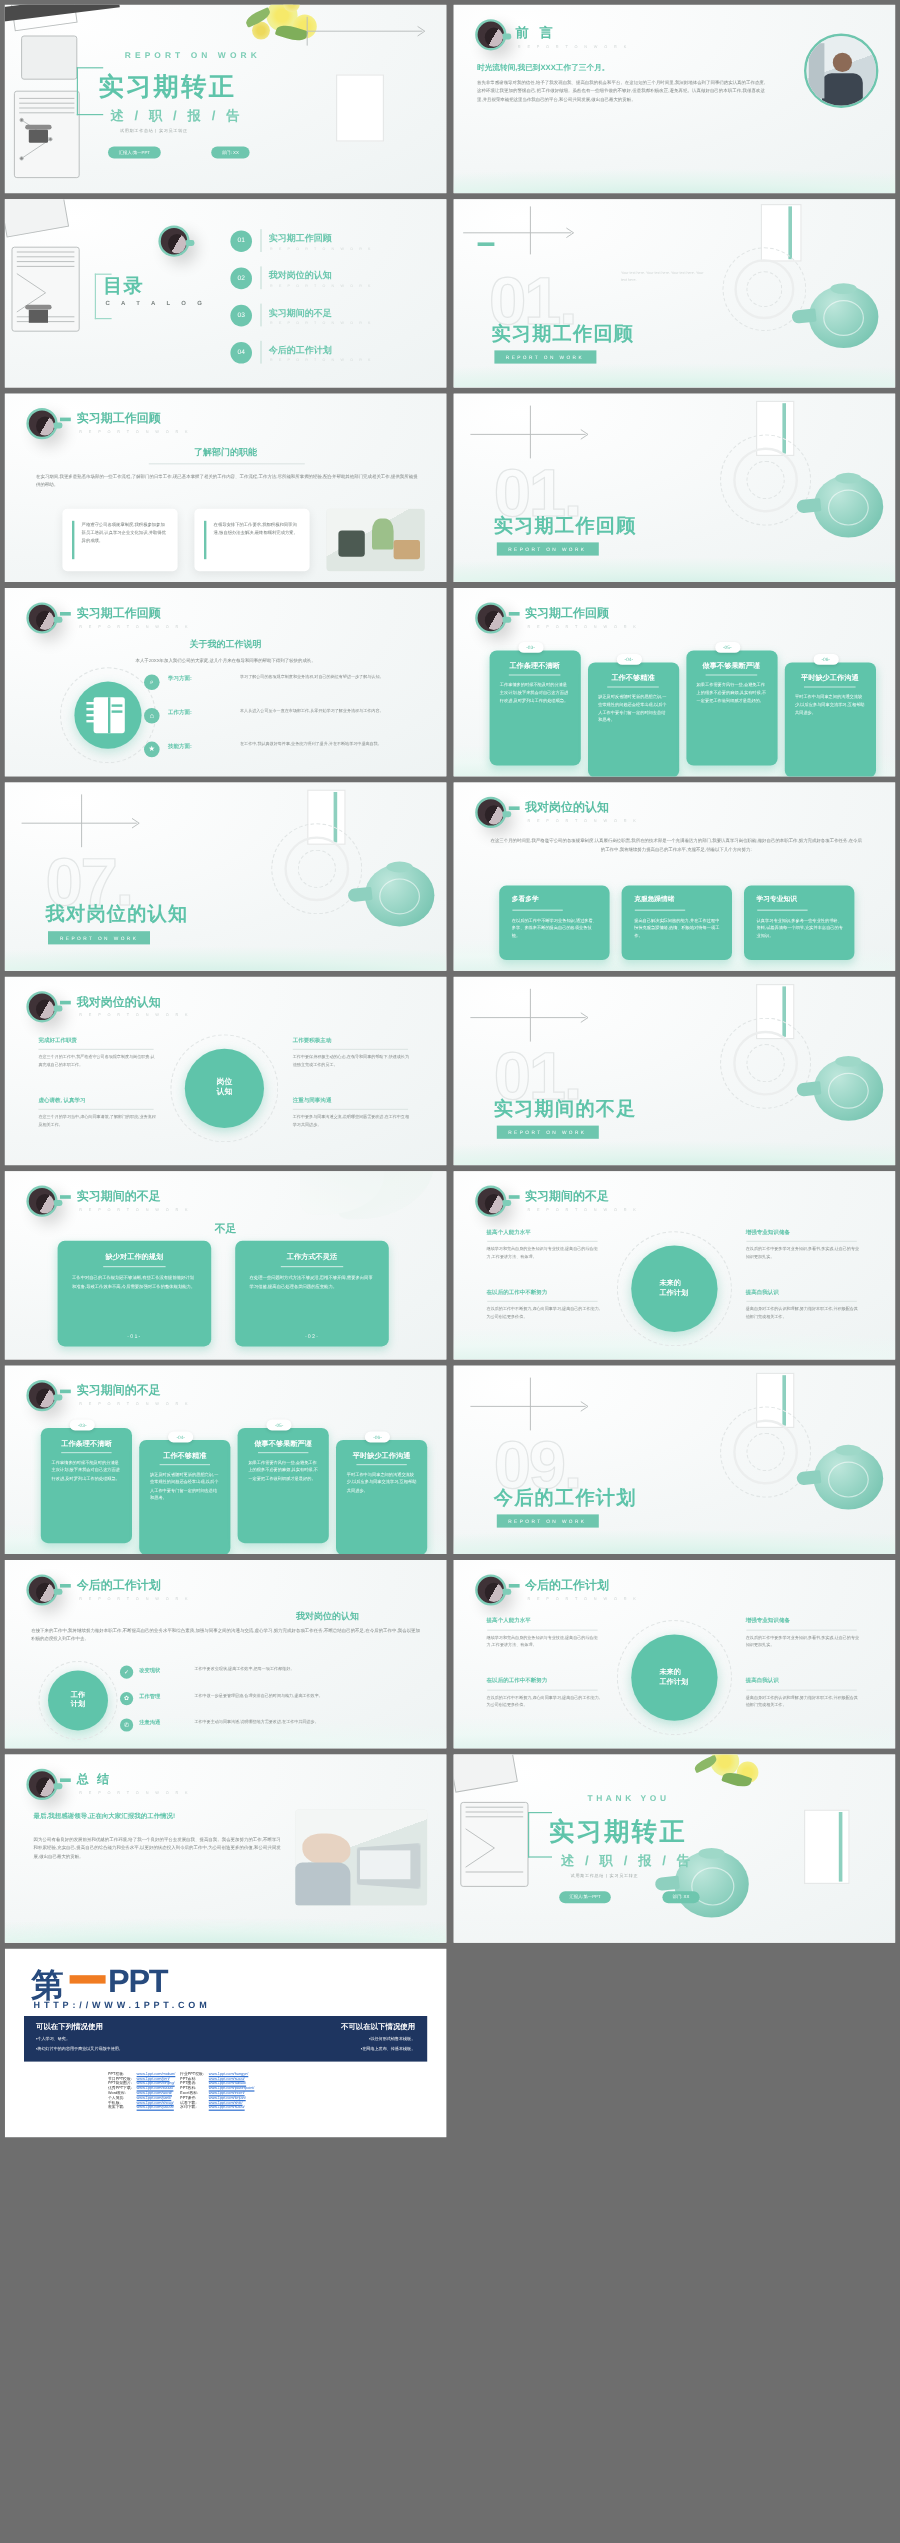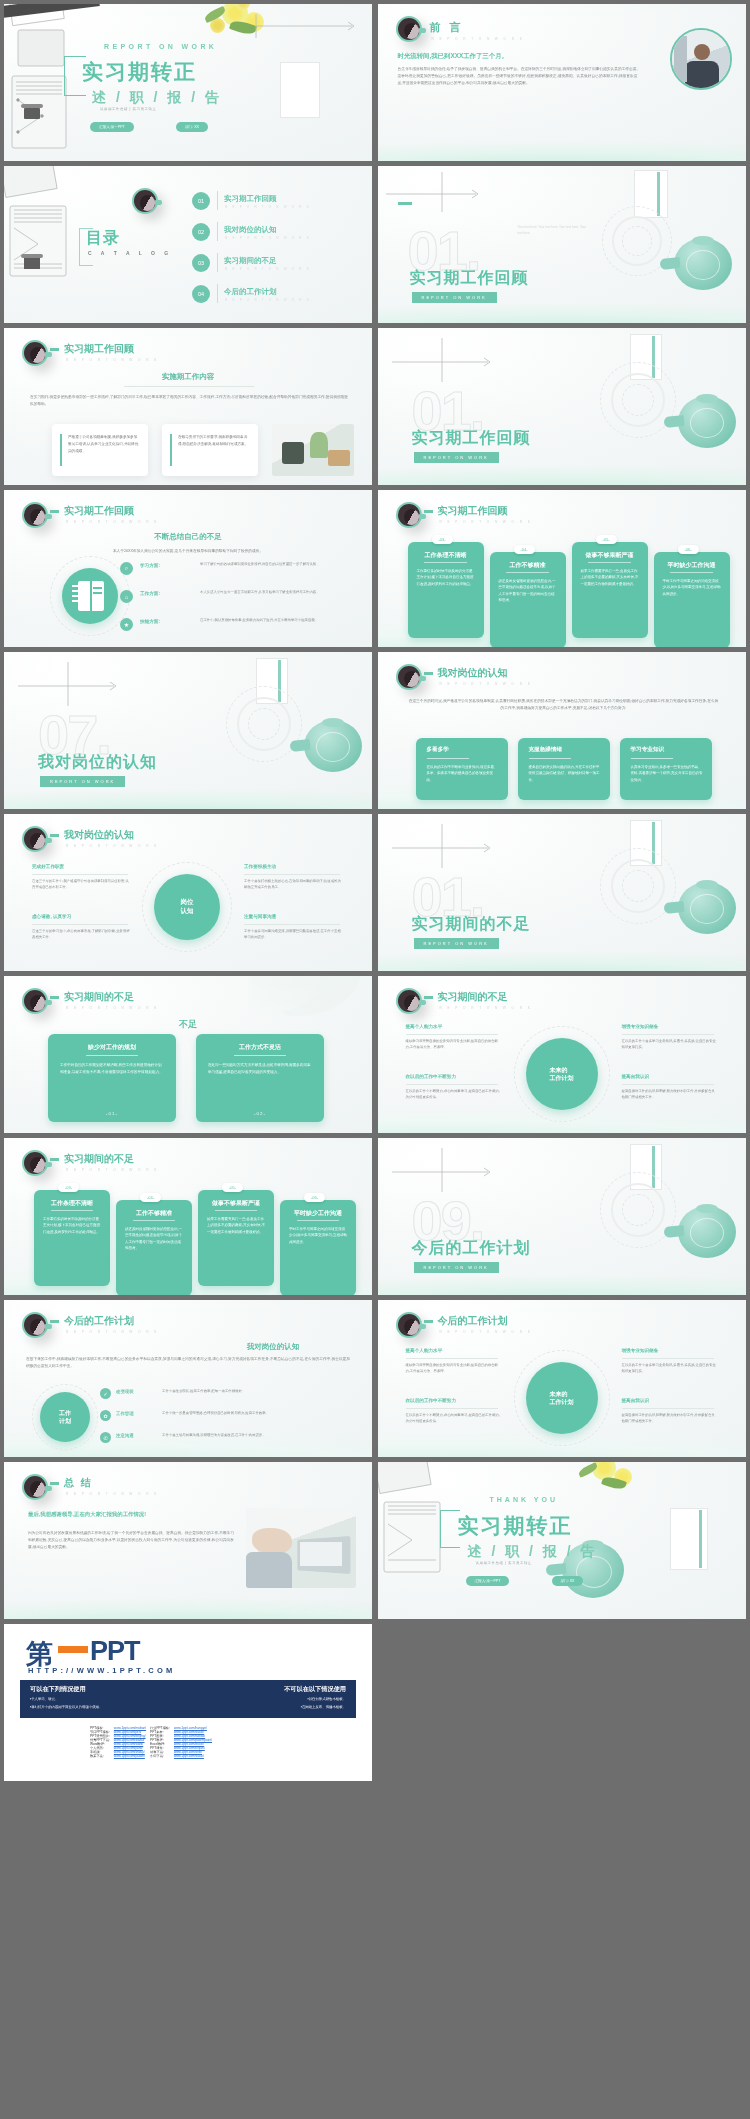--- a/index.html
+++ b/index.html
@@ -59,21 +59,21 @@
   .sect-title{position:absolute;font-size:16px;font-weight:bold;color:#5fc4aa;letter-spacing:1px;}
   .sect-pill{position:absolute;background:#6ec6ae;color:#fff;font-size:4px;letter-spacing:2px;
      padding:3px 10px;}
   .dotline{position:absolute;font-size:3.2px;color:#cfd5d4;letter-spacing:2.4px;}
   
   .gear{position:absolute;border-radius:50%;border:1px dashed #e2e6e6;}
   .gear2{position:absolute;border-radius:50%;border:2px solid #eceeee;}
   
   .cover-line{position:absolute;border:1.6px solid #6ec6ae;}
   .cover-title{position:absolute;font-size:21px;font-weight:bold;color:#5fc4aa;letter-spacing:2px;}
-  .cover-sub{position:absolute;font-size:14px;font-weight:bold;color:#7dcdb6;letter-spacing:3px;}
+  .cover-sub{position:absolute;font-size:11px;font-weight:bold;color:#7dcdb6;letter-spacing:3px;}
   .cover-eng{position:absolute;font-size:7px;color:#7dcdb6;letter-spacing:3.4px;font-weight:bold;}
   .cover-foot{position:absolute;font-size:3.4px;color:#9aa3a1;letter-spacing:.6px;}
   .pillbtn{position:absolute;background:#6ec6ae;color:#fff;border-radius:9px;font-size:3.6px;
      padding:3px 9px;}
   
   .flower{position:absolute;border-radius:50%;}
   
   .cat-num{position:absolute;width:18px;height:18px;border-radius:50%;background:#6ec6ae;color:#fff;
      font-size:5.5px;display:flex;align-items:center;justify-content:center;}
   .cat-txt{position:absolute;font-size:7.5px;font-weight:bold;color:#6bc7ae;}
@@ -236,21 +236,21 @@
   </div>
 
   <div class="slide">
     <div class="bg-soft"></div>
     <div class="cup" style="left:18px;top:12px;">
         <span class="cup-h"></span>
       </div>
     <div style="position:absolute;left:46px;top:20px;width:9px;height:3px;background:#6ec6ae;"></div>
     <div style="position:absolute;left:60px;top:14px;font-size:10px;font-weight:bold;color:#5cbfa5;">实习期工作回顾</div>
     <div class="dotline" style="left:62px;top:30px;">R E P O R T   O N   W O R K</div>
-    <div class="center-title" style="top:44px;">实施期工作内容</div>
+    <div class="center-title" style="top:44px;">了解部门的职能</div>
     <div class="rule" style="left:120px;top:58px;width:130px;"></div>
     <div class="para" style="left:26px;top:66px;width:318px;">在实习期间,我更多是熟悉市场部的一些工作流程,了解部门的日常工作,现已基本掌握了相关的工作内容、工作流程,工作方法;尽所能和所掌握的经验,配合并帮助其他部门完成相关工作,提供我所能提供的帮助。</div>
     <div class="wcard" style="left:48px;top:96px;width:96px;height:52px;">
       <div class="bar"></div>
       <div class="tx">严格遵守公司各项规章制度,我积极参加参加新员工培训,认真学习企业文化知识,并取得优异的成绩。</div>
     </div>
     <div class="wcard" style="left:158px;top:96px;width:96px;height:52px;">
       <div class="bar"></div>
       <div class="tx">在领导安排下的工作要求,我都积极和同事沟通,独自想办法去解决,最终都顺利完成方案。</div>
     </div>
@@ -285,21 +285,21 @@
   </div>
 
   <div class="slide">
     <div class="bg-soft"></div>
     <div class="cup" style="left:18px;top:12px;">
         <span class="cup-h"></span>
       </div>
     <div style="position:absolute;left:46px;top:20px;width:9px;height:3px;background:#6ec6ae;"></div>
     <div style="position:absolute;left:60px;top:14px;font-size:10px;font-weight:bold;color:#5cbfa5;">实习期工作回顾</div>
     <div class="dotline" style="left:62px;top:30px;">R E P O R T   O N   W O R K</div>
-    <div class="center-title" style="top:42px;">不断总结自己的不足</div>
+    <div class="center-title" style="top:42px;">关于我的工作说明</div>
     <div class="para" style="left:34px;top:58px;width:300px;text-align:center;">本人于20XX年加入我们公司的大家庭,这几个月来在领导和同事的帮助下得到了较快的成长。</div>
 
     <div style="position:absolute;left:58px;top:78px;width:56px;height:56px;border-radius:50%;background:#5fc4aa;box-shadow:0 3px 9px rgba(95,196,170,.35);">
       <div style="position:absolute;left:16px;top:13px;width:26px;height:30px;background:#fff;border-radius:2px;"></div>
       <div style="position:absolute;left:28px;top:13px;width:1.5px;height:30px;background:#5fc4aa;"></div>
       <div style="position:absolute;left:31px;top:19px;width:9px;height:1.5px;background:#5fc4aa;"></div>
       <div style="position:absolute;left:31px;top:24px;width:9px;height:1.5px;background:#5fc4aa;"></div>
       <div style="position:absolute;left:10px;top:17px;width:8px;height:1.5px;background:#fff;"></div>
       <div style="position:absolute;left:10px;top:22px;width:8px;height:1.5px;background:#fff;"></div>
       <div style="position:absolute;left:10px;top:27px;width:8px;height:1.5px;background:#fff;"></div>

